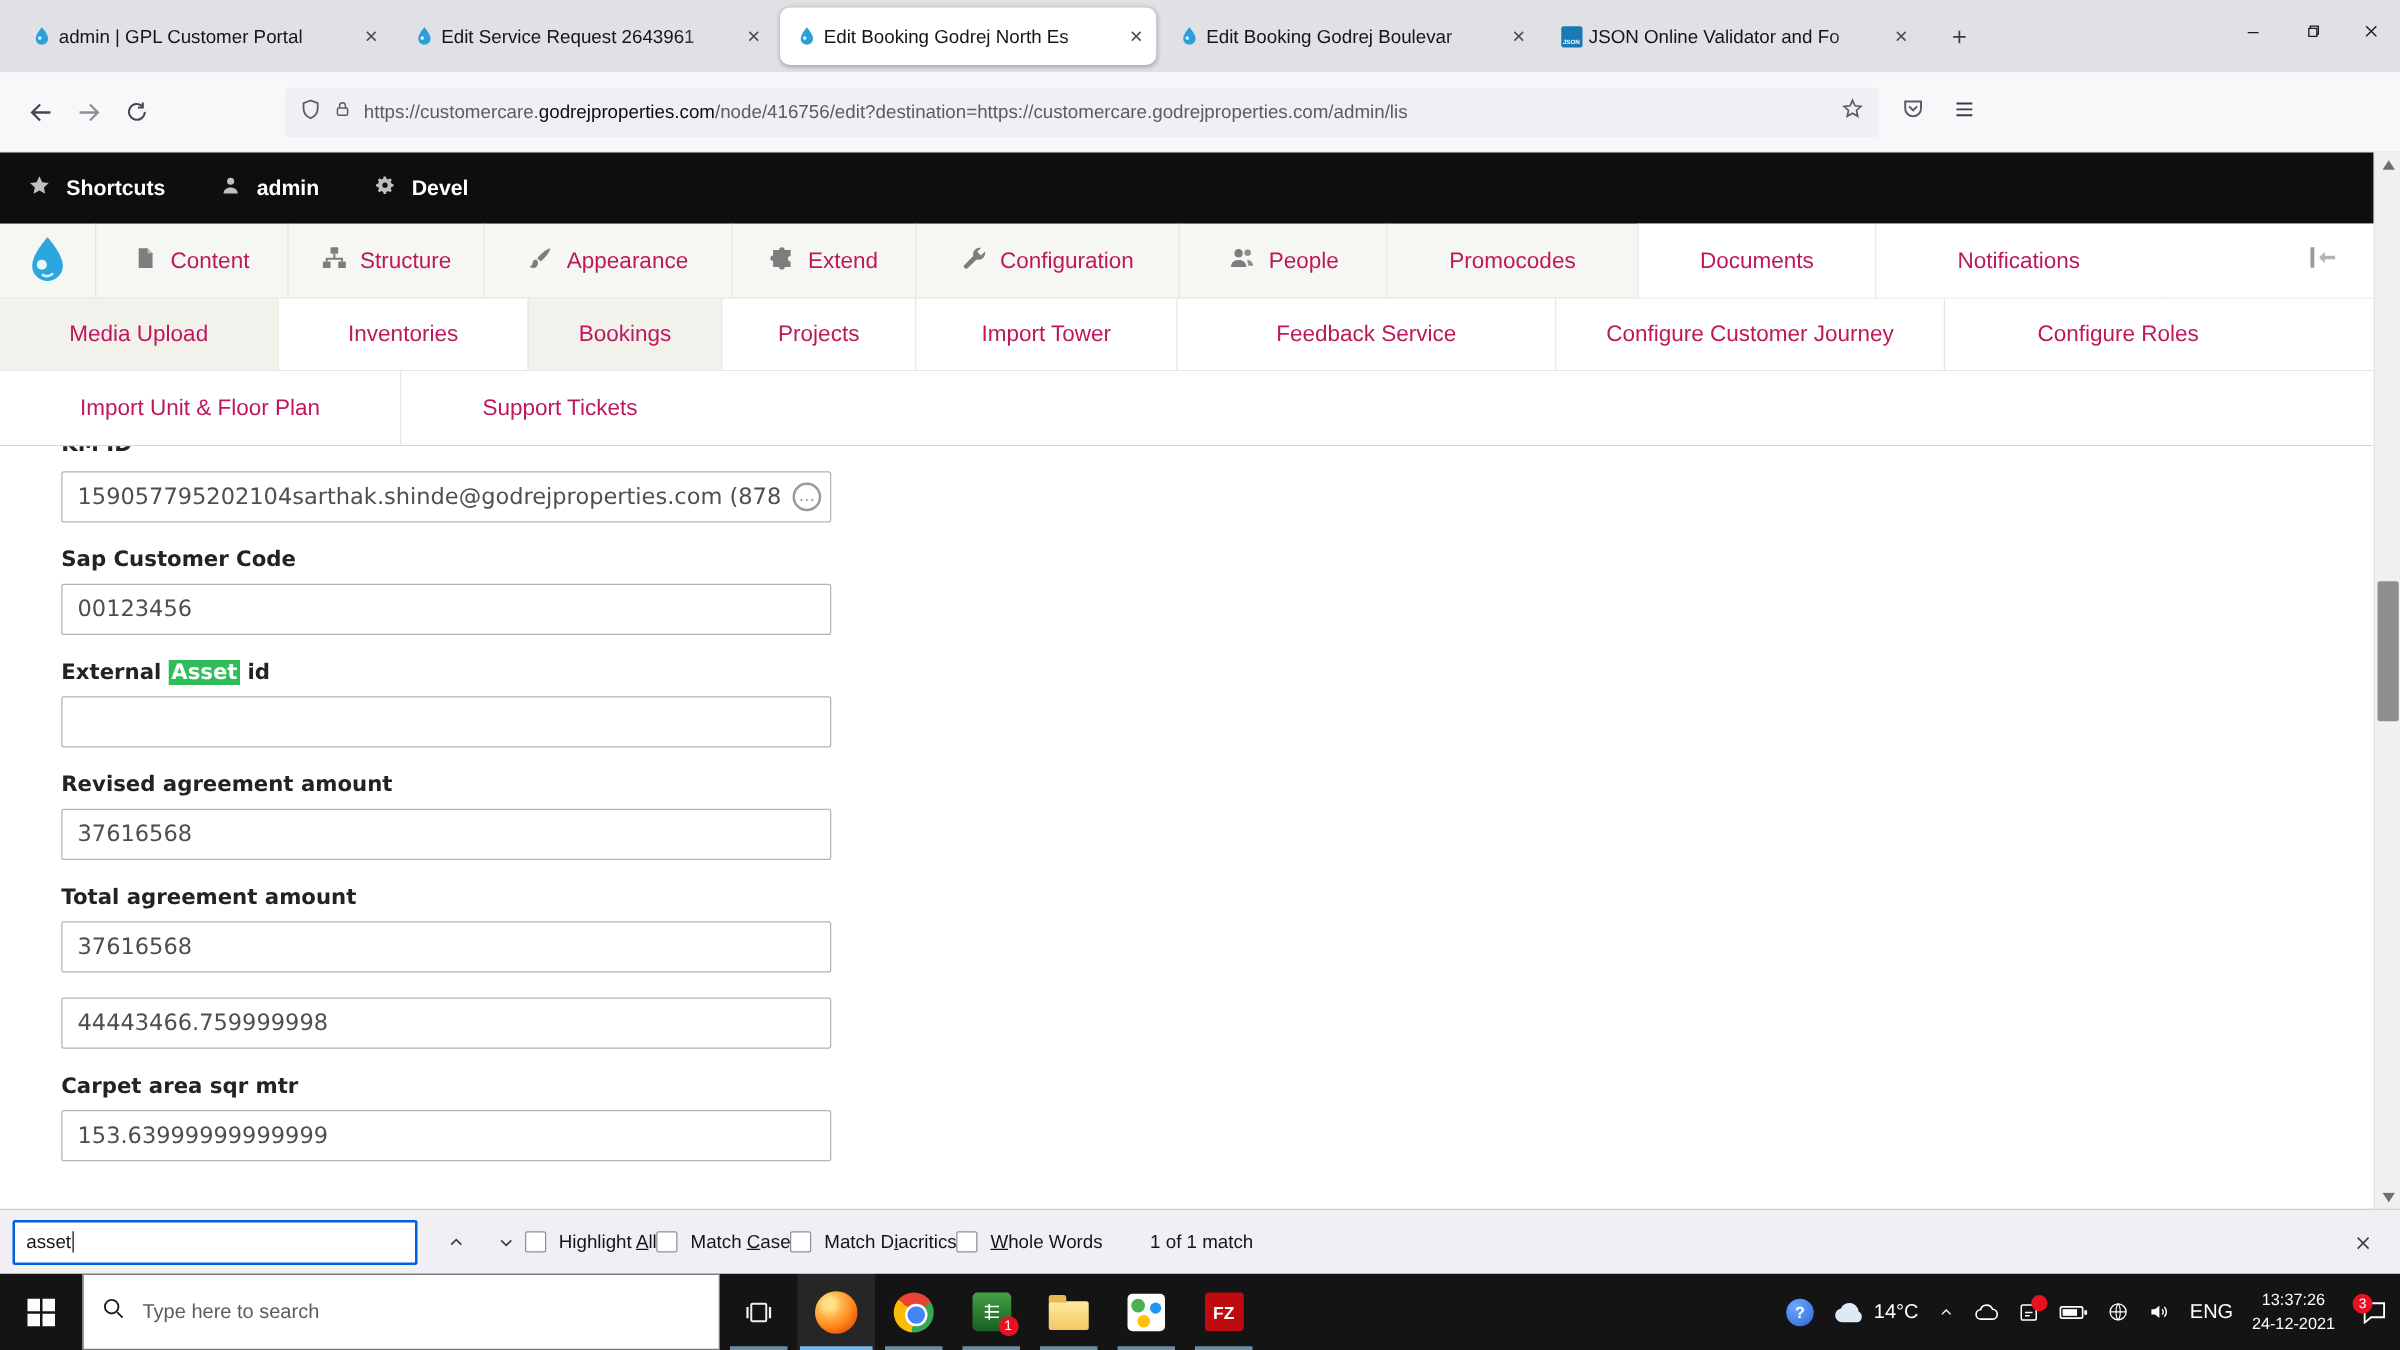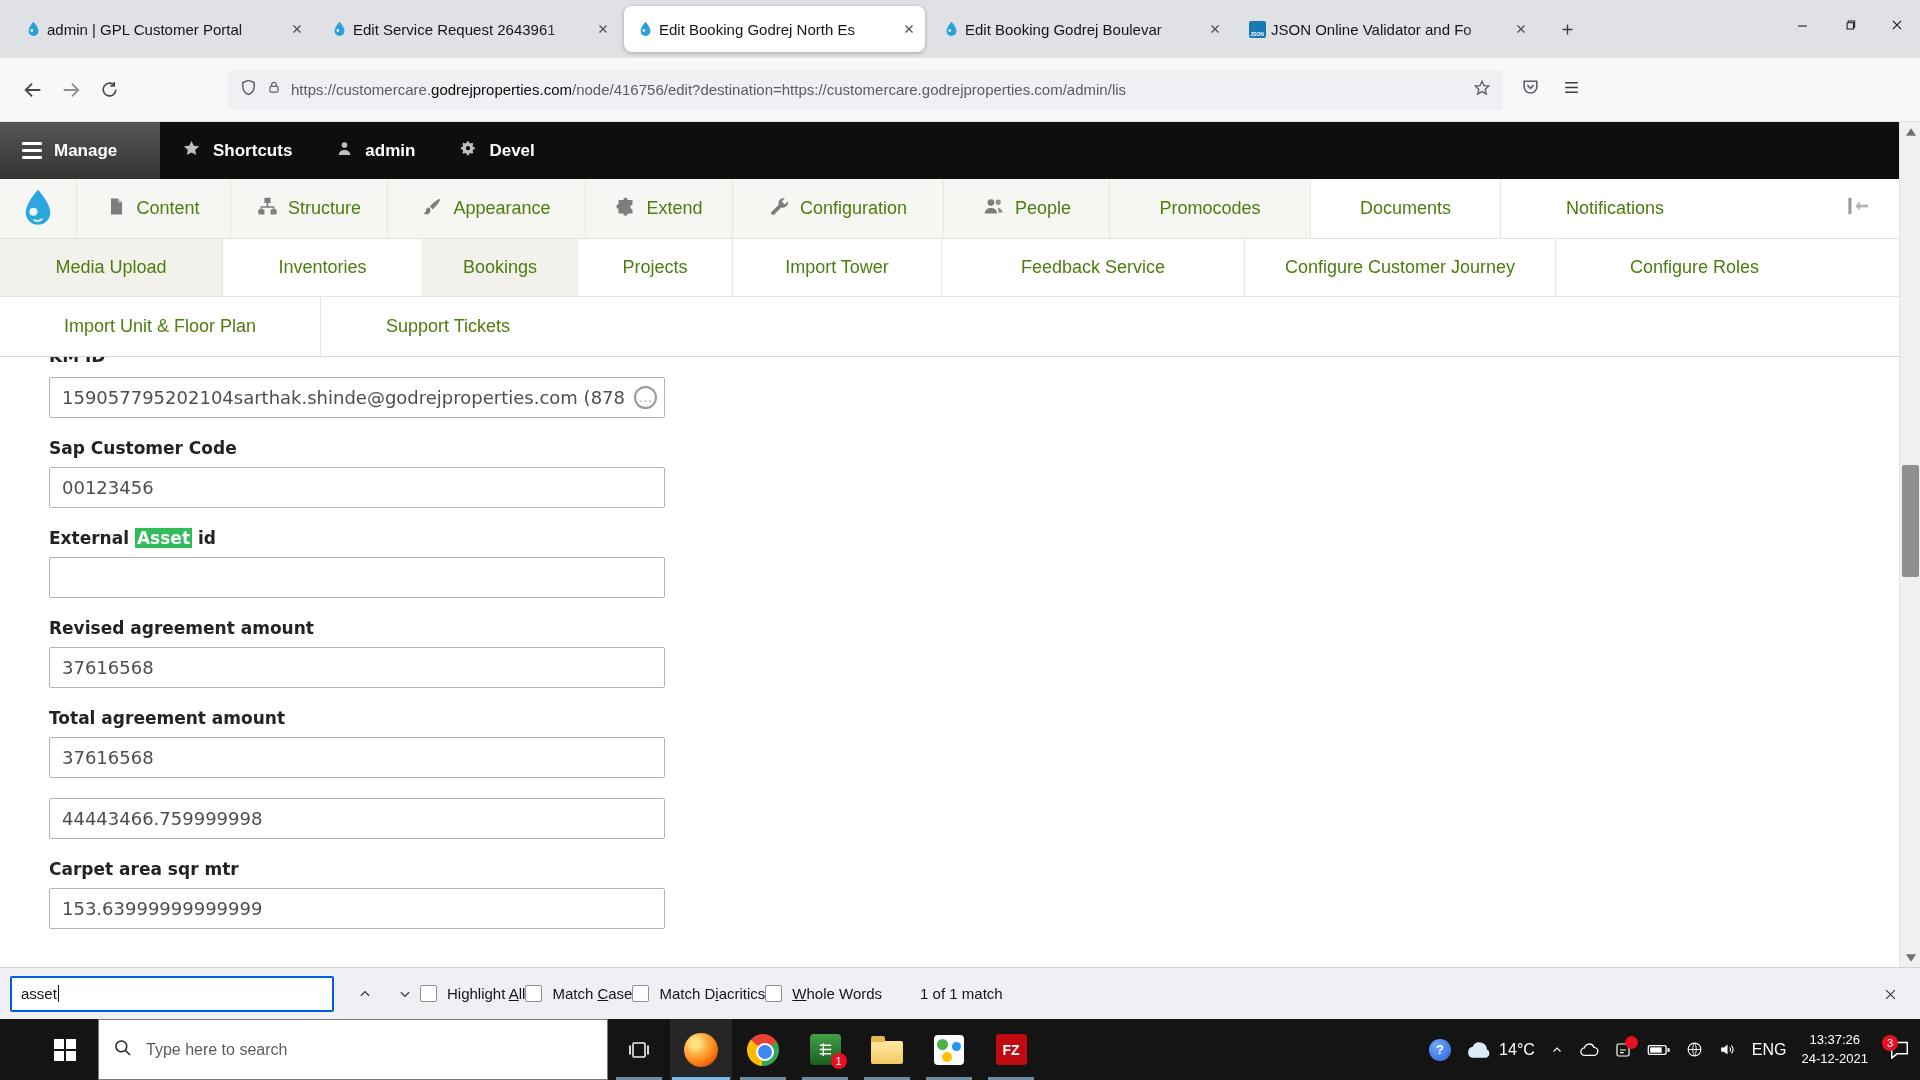--- a/index.html
+++ b/index.html
@@ -29,21 +29,21 @@
   .after-url { display:flex; align-items:center; gap:22px; margin-left:18px; }
 
   
   .admin-toolbar { position:absolute; top:122px; left:0; width:1899px; height:57px; background:#0e0e0e; display:flex; align-items:stretch; color:#e8e8e8; }
   .at-item { display:flex; align-items:center; gap:12px; padding:0 22px; font-weight:bold; font-size:17px; color:#fff; }
   .at-item.manage { width:160px; background:linear-gradient(#565656,#333); }
   .hamb { width:20px; display:flex; flex-direction:column; gap:4px; }
   .hamb i { display:block; height:3px; background:#fff; border-radius:1px; }
 
   
-  .menurow { position:absolute; left:0; width:1899px; display:flex; align-items:stretch; font-size:18px; color:#4d7c0f; }
+  .menurow { position:absolute; left:0; width:1899px; display:flex; align-items:stretch; font-size:18px; color:#be185d; }
   .row1 { top:179px; height:60px; background:#f6f6f2; border-bottom:1px solid #e3e3db; }
   .row2 { top:239px; height:58px; background:#fff; border-bottom:1px solid #e6e6e0; }
   .row3 { top:297px; height:60px; background:#fff; border-bottom:1px solid #d8d8d2; }
   .mi { display:flex; align-items:center; justify-content:center; gap:10px; border-left:1px solid #e7e7e0; white-space:nowrap; }
   .mi:first-child { border-left:none; }
   .mi.white { background:#fff; }
   .mi.alt { background:#f2f1eb; }
   .row-fill { flex:1; background:#fff; display:flex; align-items:center; justify-content:flex-end; padding-right:28px; }
   .logo-cell { width:76px; display:flex; align-items:center; justify-content:center; }
 
@@ -70,21 +70,21 @@
   .caret { width:1px; height:17px; background:#111; margin-left:1px; }
   .find-nav { display:flex; margin-left:16px; gap:10px; }
   .find-btn { width:30px; height:30px; display:flex; align-items:center; justify-content:center; border-radius:3px; }
   .fb-group { display:flex; align-items:center; gap:10px; white-space:nowrap; }
   .cb { width:17px; height:17px; background:#fff; border:1px solid #8f8f9d; border-radius:2px; }
   .u { text-decoration:underline; }
   .fb-status { margin-left:38px; }
   .fb-close { position:absolute; right:14px; top:10px; width:32px; height:32px; display:flex; align-items:center; justify-content:center; }
 
   
-  .taskbar { position:absolute; top:1019px; left:0; width:1920px; height:61px; background:#141414; display:flex; align-items:stretch; color:#fff;padding-left:32px; }
+  .taskbar { position:absolute; top:1019px; left:0; width:1920px; height:61px; background:#141414; display:flex; align-items:stretch; color:#fff; }
   .tb-btn { width:66px; display:flex; align-items:center; justify-content:center; position:relative; }
   .tb-app { width:62px; display:flex; align-items:center; justify-content:center; position:relative; }
   .tb-app::after { content:""; position:absolute; bottom:0; left:8px; right:8px; height:3px; background:#6e8ca0; }
   .tb-app.activeapp { background:rgba(255,255,255,.08); }
   .tb-app.activeapp::after { background:#76b9ed; left:2px; right:2px; }
   .winlogo { display:grid; grid-template-columns:10px 10px; grid-template-rows:10px 10px; gap:2px; }
   .winlogo i { background:#fdfdfd; }
   .tb-search { width:510px; background:#fff; border:1px solid #7a7a7a; display:flex; align-items:center; gap:13px; padding-left:14px; color:#5c5c5c; font-size:16px; }
   .ffx { width:34px; height:34px; border-radius:50%; background:radial-gradient(circle at 34% 30%, #ffe082 0 14%, #ffb24c 32%, #ff8a1e 55%, #e8590c 78%, #c23a0f 100%); }
   .chrome-ic { width:32px; height:32px; border-radius:50%; background:conic-gradient(from -50deg, #ea4335 0 110deg, #34a853 0 235deg, #fbbc05 0 360deg); position:relative; }
@@ -236,28 +236,20 @@
           <path d="M4 4h16v7a8 8 0 0 1-16 0z" fill="none" stroke="#5b5b66" stroke-width="2"></path>
           <path d="m8 9 4 4 4-4" stroke="#5b5b66" stroke-width="2" fill="none"></path>
         </svg></span>
     <span><svg width="19" height="19" viewBox="0 0 24 24">
           <path d="M4 6h16M4 12h16M4 18h16" stroke="#3a3a44" stroke-width="2" fill="none"></path>
         </svg></span>
   </div>
 </div>
 
 <div class="admin-toolbar">
-  <div class="at-item manage">
-    <span class="hamb">
-        <i></i>
-        <i></i>
-        <i></i>
-      </span>
-    <span>Manage</span>
-  </div>
   <div class="at-item">
     <span><svg width="19" height="19" viewBox="0 0 24 24">
           <path d="m12 2.5 2.9 6 6.6.8-4.9 4.5 1.3 6.5L12 17l-5.9 3.3 1.3-6.5-4.9-4.5 6.6-.8z" fill="#bfbfbf"></path>
         </svg></span>
     <span>Shortcuts</span>
   </div>
   <div class="at-item">
     <span><svg width="17" height="17" viewBox="0 0 24 24">
           <circle cx="12" cy="7" r="4" fill="#bfbfbf"></circle>
           <path d="M4 21c0-4.5 3.6-7 8-7s8 2.5 8 7z" fill="#bfbfbf"></path>

